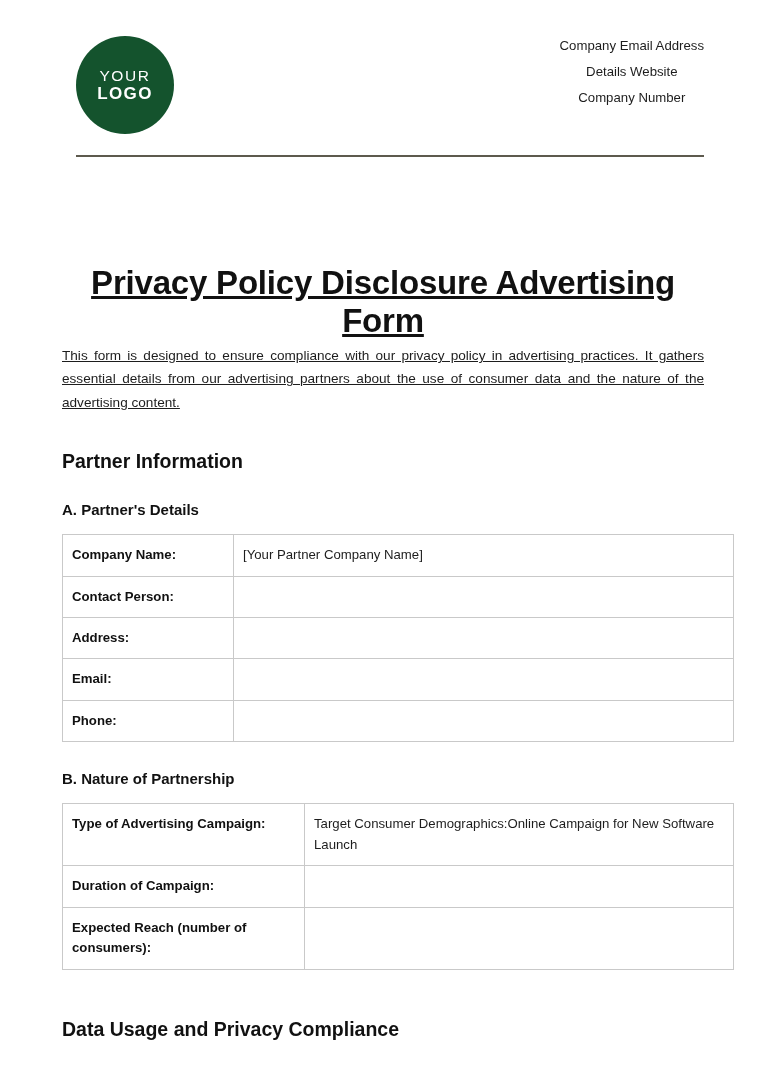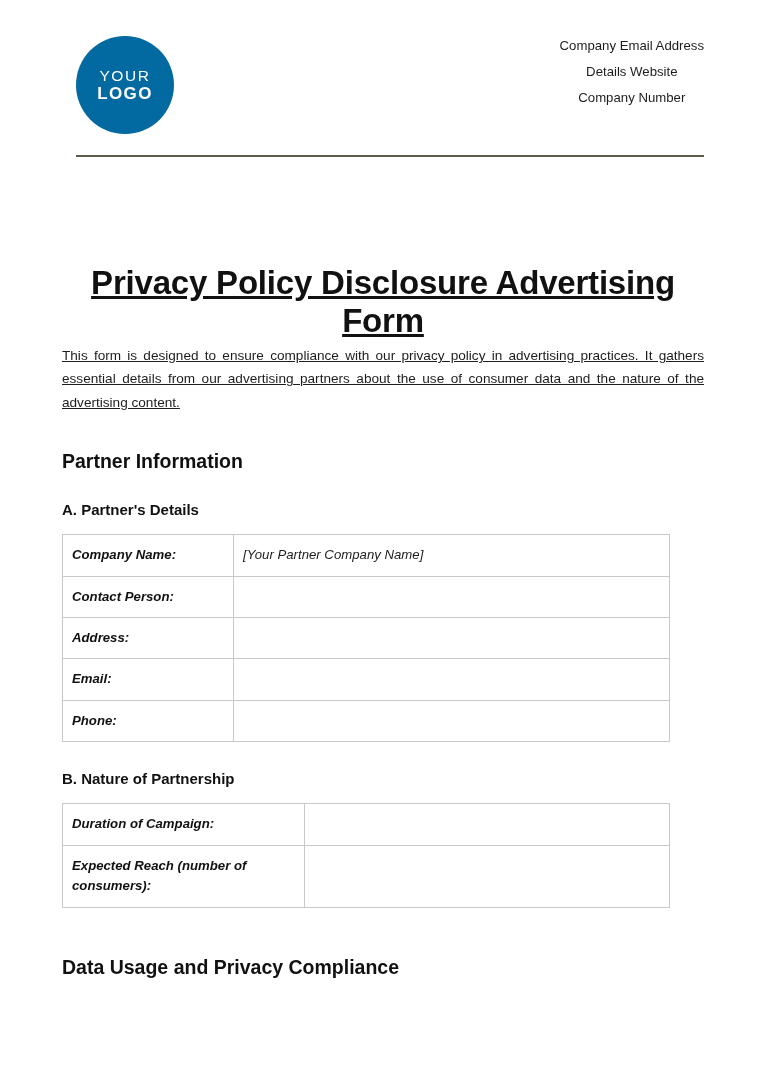--- a/index.html
+++ b/index.html
@@ -40,21 +40,21 @@
     position: relative;
     height: 162px;
   }
   .logo {
     position: absolute;
     left: 14px;
     top: 36px;
     width: 98px;
     height: 98px;
     border-radius: 50%;
-    background: #0369a1;
+    background: #14532d;
     color: #ffffff;
     display: flex;
     flex-direction: column;
     align-items: center;
     justify-content: center;
     line-height: 1.12;
   }
   .logo .l1 {
     font-size: 15.5px;
     letter-spacing: 1.6px;
@@ -112,23 +112,22 @@
     margin: 28px 0 0 0;
     font-size: 15px;
     font-weight: 700;
     color: #111111;
   }
 
   
   table.form {
     margin-top: 16px;
     border-collapse: collapse;
-    width: 608px;
+    width: 672px;
     table-layout: fixed;
-    font-style: italic;
   }
   table.form td {
     border: 1px solid #c9c9c9;
     padding: 10px 9px;
     font-size: 13.2px;
     color: #1d1d1d;
     vertical-align: top;
     line-height: 1.55;
   }
   table.form td.label {
@@ -192,20 +191,24 @@
             <td class="value"></td>
           </tr>
         </tbody>
       </table>
 
       <h3 class="subsection">B. Nature of Partnership</h3>
 
       <table class="form t-nature">
         <tbody>
           <tr>
+            <td class="label">Type of Advertising Campaign:</td>
+            <td class="value">Target Consumer Demographics:Online Campaign for New Software Launch</td>
+          </tr>
+          <tr>
             <td class="label">Duration of Campaign:</td>
             <td class="value"></td>
           </tr>
           <tr>
             <td class="label">Expected Reach (number of consumers):</td>
             <td class="value"></td>
           </tr>
         </tbody>
       </table>
 

